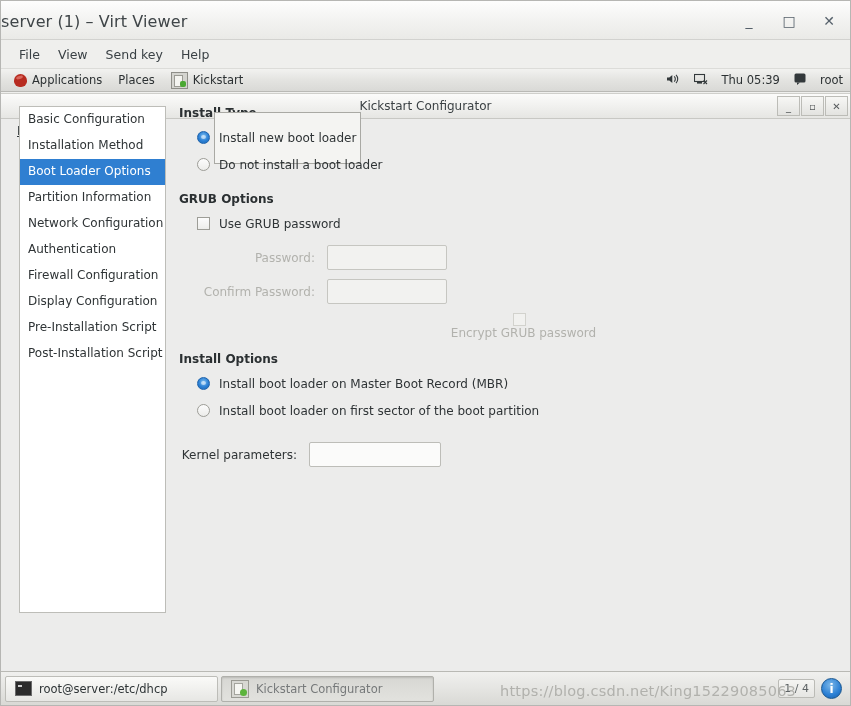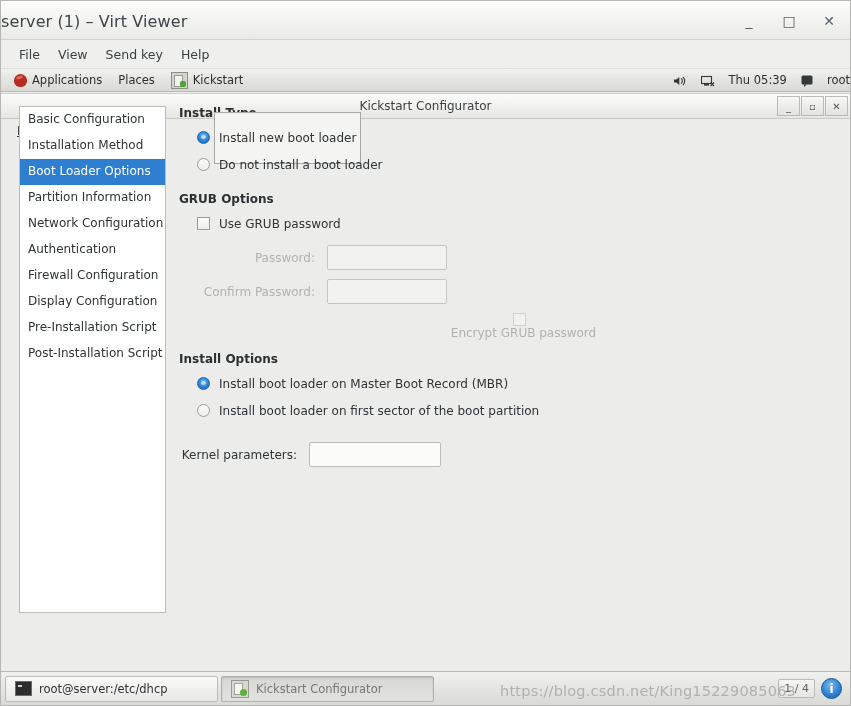--- a/index.html
+++ b/index.html
@@ -75,21 +75,22 @@
   }
   .panel-left { display: flex; align-items: center; padding-left: 6px; gap: 2px; }
   .panel-item {
     display: flex; align-items: center; gap: 5px;
     padding: 2px 7px;
     cursor: pointer;
     white-space: nowrap;
   }
   .panel-right {
     margin-left: auto;
-    display: flex; align-items: flex-end; gap: 14px;
+    display: flex; align-items: flex-start; gap: 14px;
+    padding-right: 7px;
   }
   .redhat-dot {
     width: 13px; height: 13px;
     background: #b72b20;
     border-radius: 50% 50% 45% 45%;
     position: relative;
     display: inline-block;
   }
   .redhat-dot::after {
     content: ""; position: absolute; left: 2px; top: 2px;

